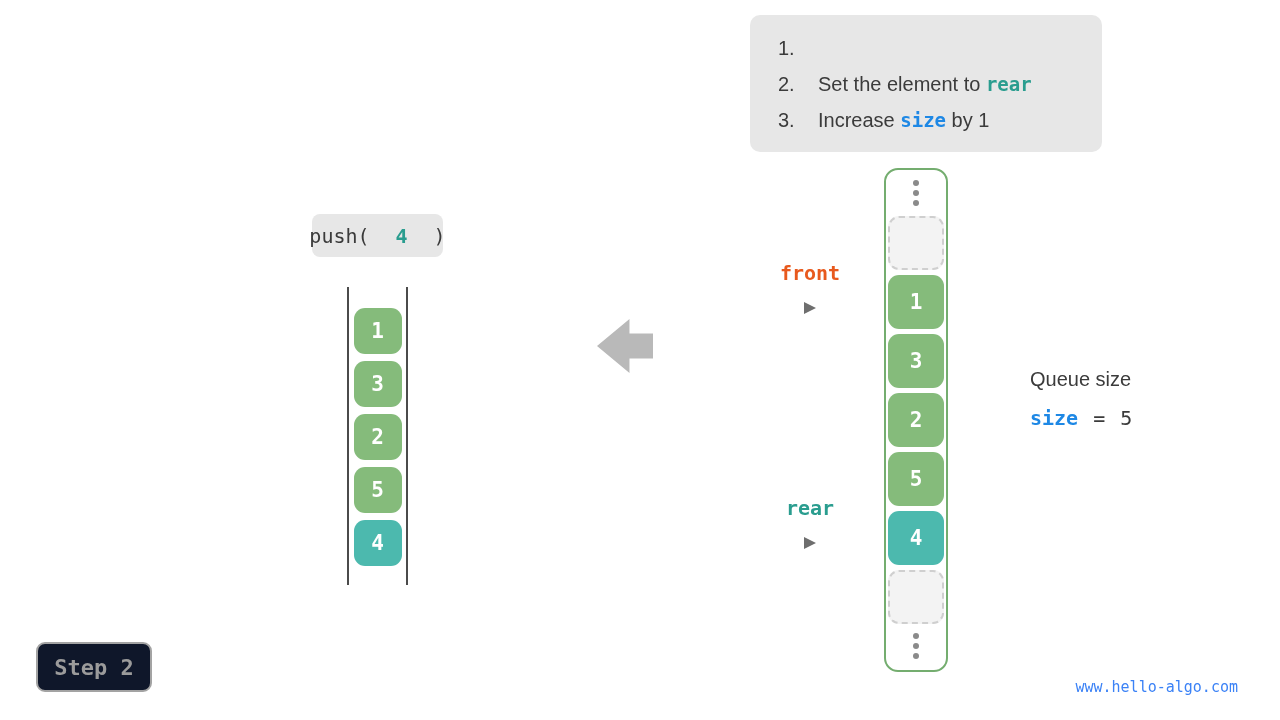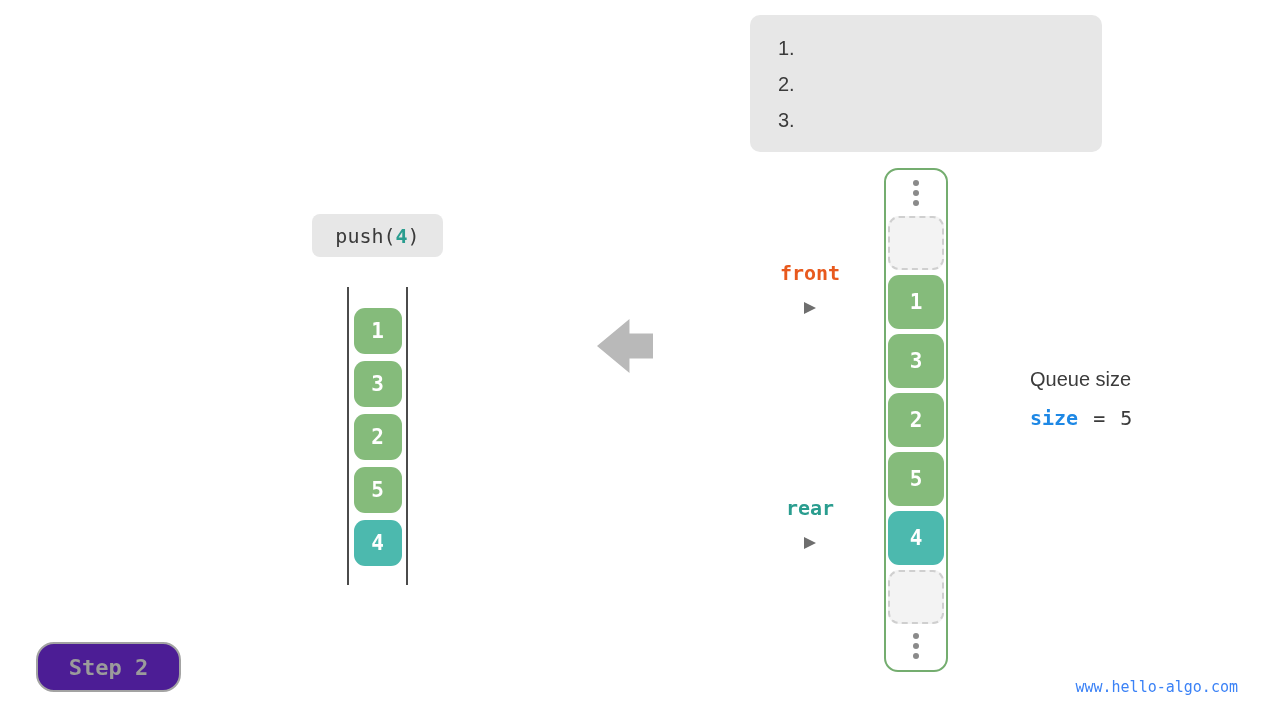--- a/index.html
+++ b/index.html
@@ -29,21 +29,21 @@
   .instr-num{width:40px;flex:0 0 40px;}
   .code{font-family:"DejaVu Sans Mono",monospace;font-weight:bold;font-size:19px;}
   .code.teal{color:var(--teal-code);}
   .code.blue{color:var(--blue-code);}
 
   
   .push-label{
     position:absolute;left:312px;top:214px;width:131px;height:43px;
     background:var(--box-bg);border-radius:8px;
     display:flex;align-items:center;justify-content:center;
-    font-family:"DejaVu Sans Mono",monospace;font-size:20px;color:var(--dark-text);
+    font-family:"DejaVu Sans Mono",monospace;font-size:20px;color:var(--dark-text);gap:26px;
   }
   .push-arg{color:var(--teal-code);font-weight:bold;}
 
   
   .cell{
     display:flex;align-items:center;justify-content:center;
     color:#fff;font-family:"DejaVu Sans Mono",monospace;font-weight:bold;font-size:21px;
     border-radius:11px;box-sizing:border-box;
   }
   .cell.filled{background:var(--cell-green);}
@@ -99,45 +99,47 @@
 
   
   .size-panel{position:absolute;left:1030px;top:344px;}
   .size-title{font-size:20px;color:var(--dark-text);margin-top:24px;}
   .size-line{margin-top:15px;display:flex;align-items:baseline;gap:15px;
     font-family:"DejaVu Sans Mono",monospace;font-size:20px;color:var(--dark-text);}
   .size-var{color:var(--blue-code);font-weight:bold;}
 
   
   .step-badge{
-    position:absolute;left:36px;top:642px;width:145px;height:50px;box-sizing:border-box;
-    border:2px solid #a3a3a3;border-radius:18px;background:#4c1d95;
+    position:absolute;left:36px;top:642px;width:116px;height:50px;box-sizing:border-box;
+    border:2px solid #a3a3a3;border-radius:9px;background:#0f172a;
     display:flex;align-items:center;justify-content:center;
     font-family:"DejaVu Sans Mono",monospace;font-weight:bold;font-size:22px;color:#9b9b9b;
   }
 
   .watermark{
     position:absolute;right:42px;top:678px;
     font-family:"DejaVu Sans Mono",monospace;font-size:15px;color:#3b82f6;
   }
 </style>
 </head>
 <body>
 
 <div class="stage">
 
   <div class="instructions">
     <div class="instr-line">
       <span class="instr-num">1.</span>
     </div>
     <div class="instr-line">
       <span class="instr-num">2.</span>
+      <span><span>Set the element to </span><span class="code teal">rear</span><span></span></span>
     </div>
     <div class="instr-line">
       <span class="instr-num">3.</span>
+      <span><span>Increase </span><span class="code blue">size</span><span> by 1</span></span>
     </div>
   </div>
 
   <div class="push-label">
     <span>push(</span>
       <span class="push-arg">4</span>
       <span>)</span>
   </div>
 
   <div class="left-stack">

